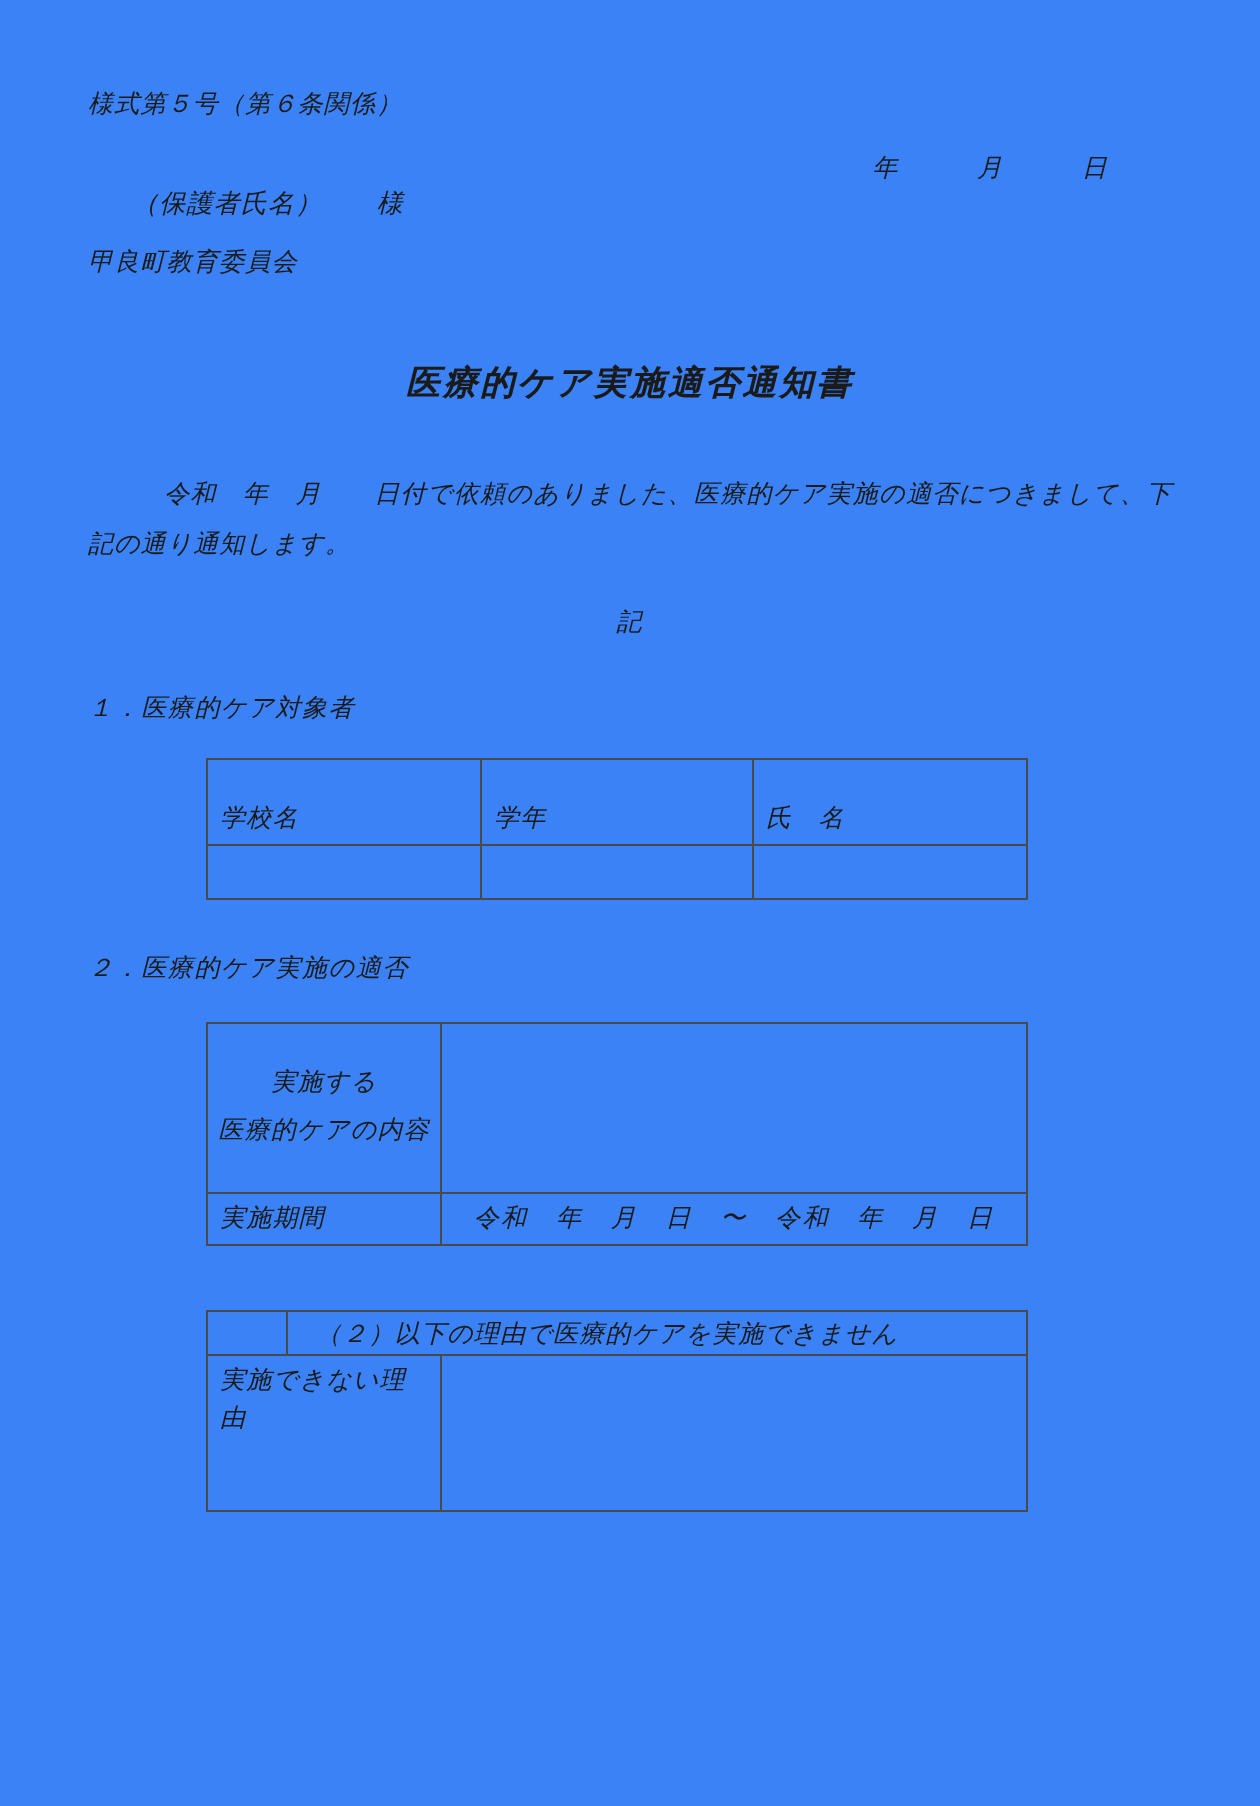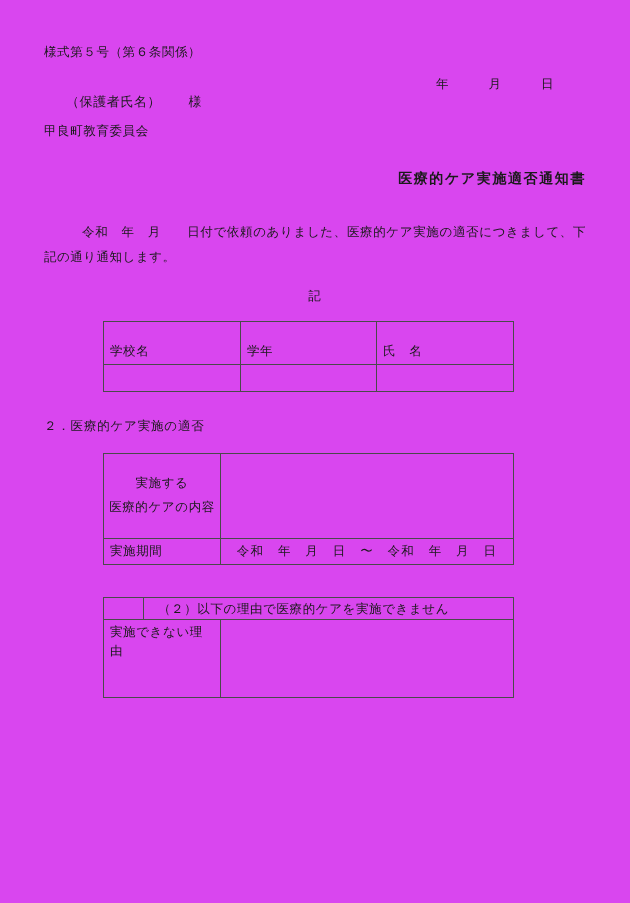--- a/index.html
+++ b/index.html
@@ -10,23 +10,24 @@
   }
   body {
     font-family: "Liberation Serif", "DejaVu Serif", serif;
     color: #1a1a1a;
     -webkit-font-smoothing: antialiased;
   }
   .page {
     position: relative;
     width: 630px;
     height: 903px;
-    background: #d946ef;
+    background: #3b82f6;
     overflow: hidden;
     box-sizing: border-box;
+    font-style: italic;
   }
   .doc {
     position: absolute;
     left: 44px;
     top: 44px;
     width: 542px;
   }
 
   
   .form-no {
@@ -53,23 +54,23 @@
     margin-top: 12px;
     text-align: left;
     font-size: 12.5px;
     letter-spacing: 0.6px;
     padding-right: 8px;
     white-space: pre;
   }
 
   
   .title {
-    margin-top: 30px;
-    text-align: right;
-    font-size: 14px;
+    margin-top: 40px;
+    text-align: center;
+    font-size: 17px;
     font-weight: bold;
     letter-spacing: 1.6px;
   }
 
   
   .body-text {
     margin-top: 32px;
     font-size: 12.5px;
     line-height: 2.0;
     letter-spacing: 0.5px;
@@ -175,20 +176,21 @@
     <div class="addressee">（保護者氏名）　　様</div>
 
     <div class="issuer">甲良町教育委員会</div>
 
     <div class="title">医療的ケア実施適否通知書</div>
 
     <div class="body-text">令和　年　月　　日付で依頼のありました、医療的ケア実施の適否につきまして、下記の通り通知します。</div>
 
     <div class="ki">記</div>
 
+    <div class="section-head sec1">１．医療的ケア対象者</div>
 
     <div class="tbl-wrap">
       <table class="grid t1">
           <colgroup>
             <col style="width: 137px;">
             <col style="width: 136px;">
             <col style="width: 137px;">
           </colgroup>
         <tbody>
             <tr>

